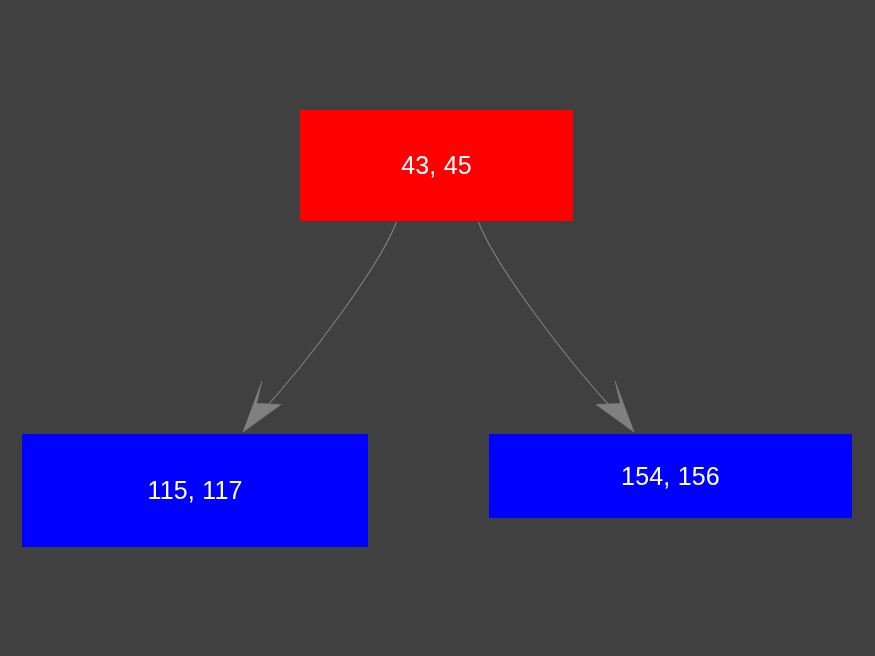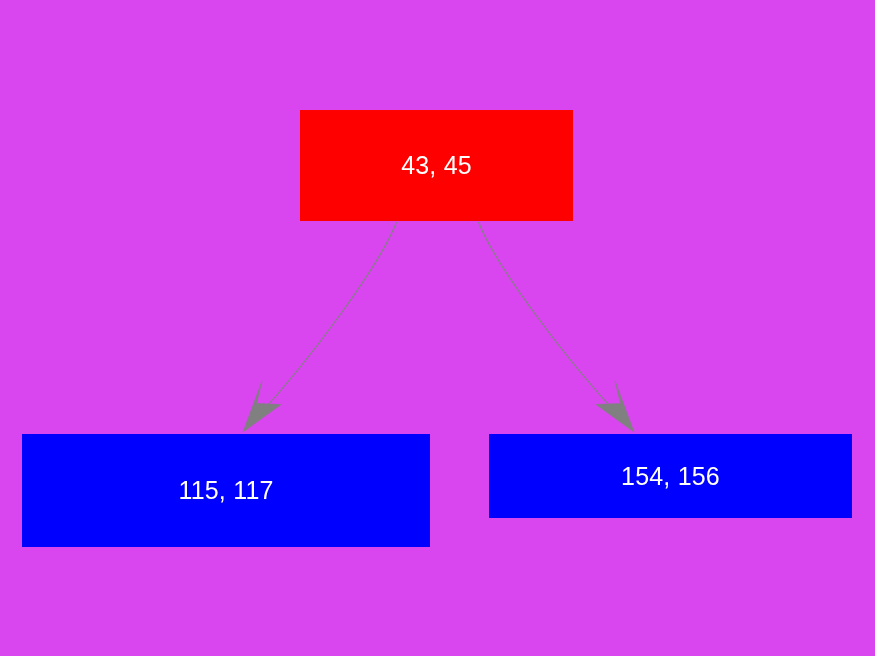--- a/index.html
+++ b/index.html
@@ -10,21 +10,21 @@
   body {
     width: 875px;
     height: 656px;
     overflow: hidden;
     font-family: "Liberation Sans", sans-serif;
   }
   #canvas {
     position: relative;
     width: 875px;
     height: 656px;
-    background: #d946ef;
+    background: #404040;
   }
   #edge-layer {
     position: absolute;
     left: 0;
     top: 0;
     width: 875px;
     height: 656px;
   }
   .node {
     position: absolute;
@@ -46,21 +46,21 @@
   #node-root {
     left: 300px;
     top: 110px;
     width: 273px;
     height: 111px;
     background: #ff0000;
   }
   #node-left {
     left: 22px;
     top: 434px;
-    width: 408px;
+    width: 346px;
     height: 113px;
     background: #0000ff;
   }
   #node-right {
     left: 489px;
     top: 434px;
     width: 363px;
     height: 84px;
     background: #0000ff;
   }

